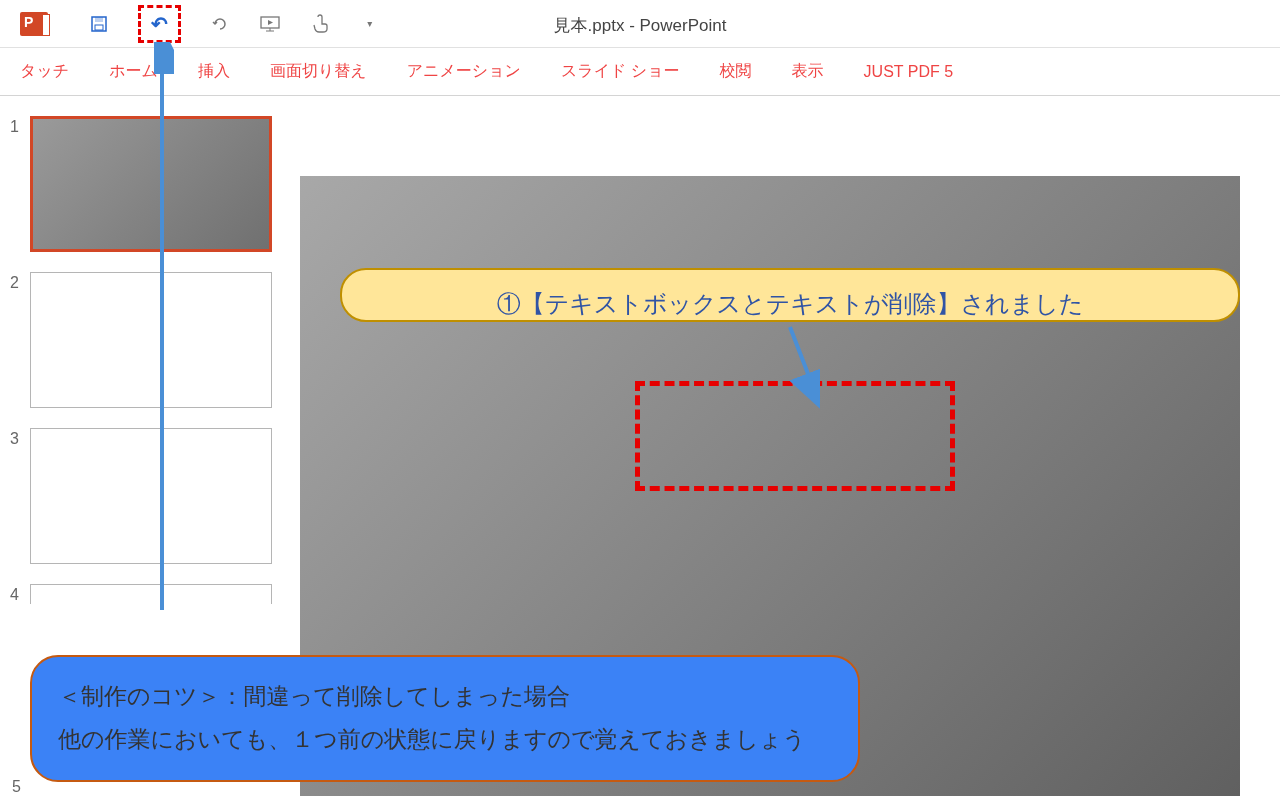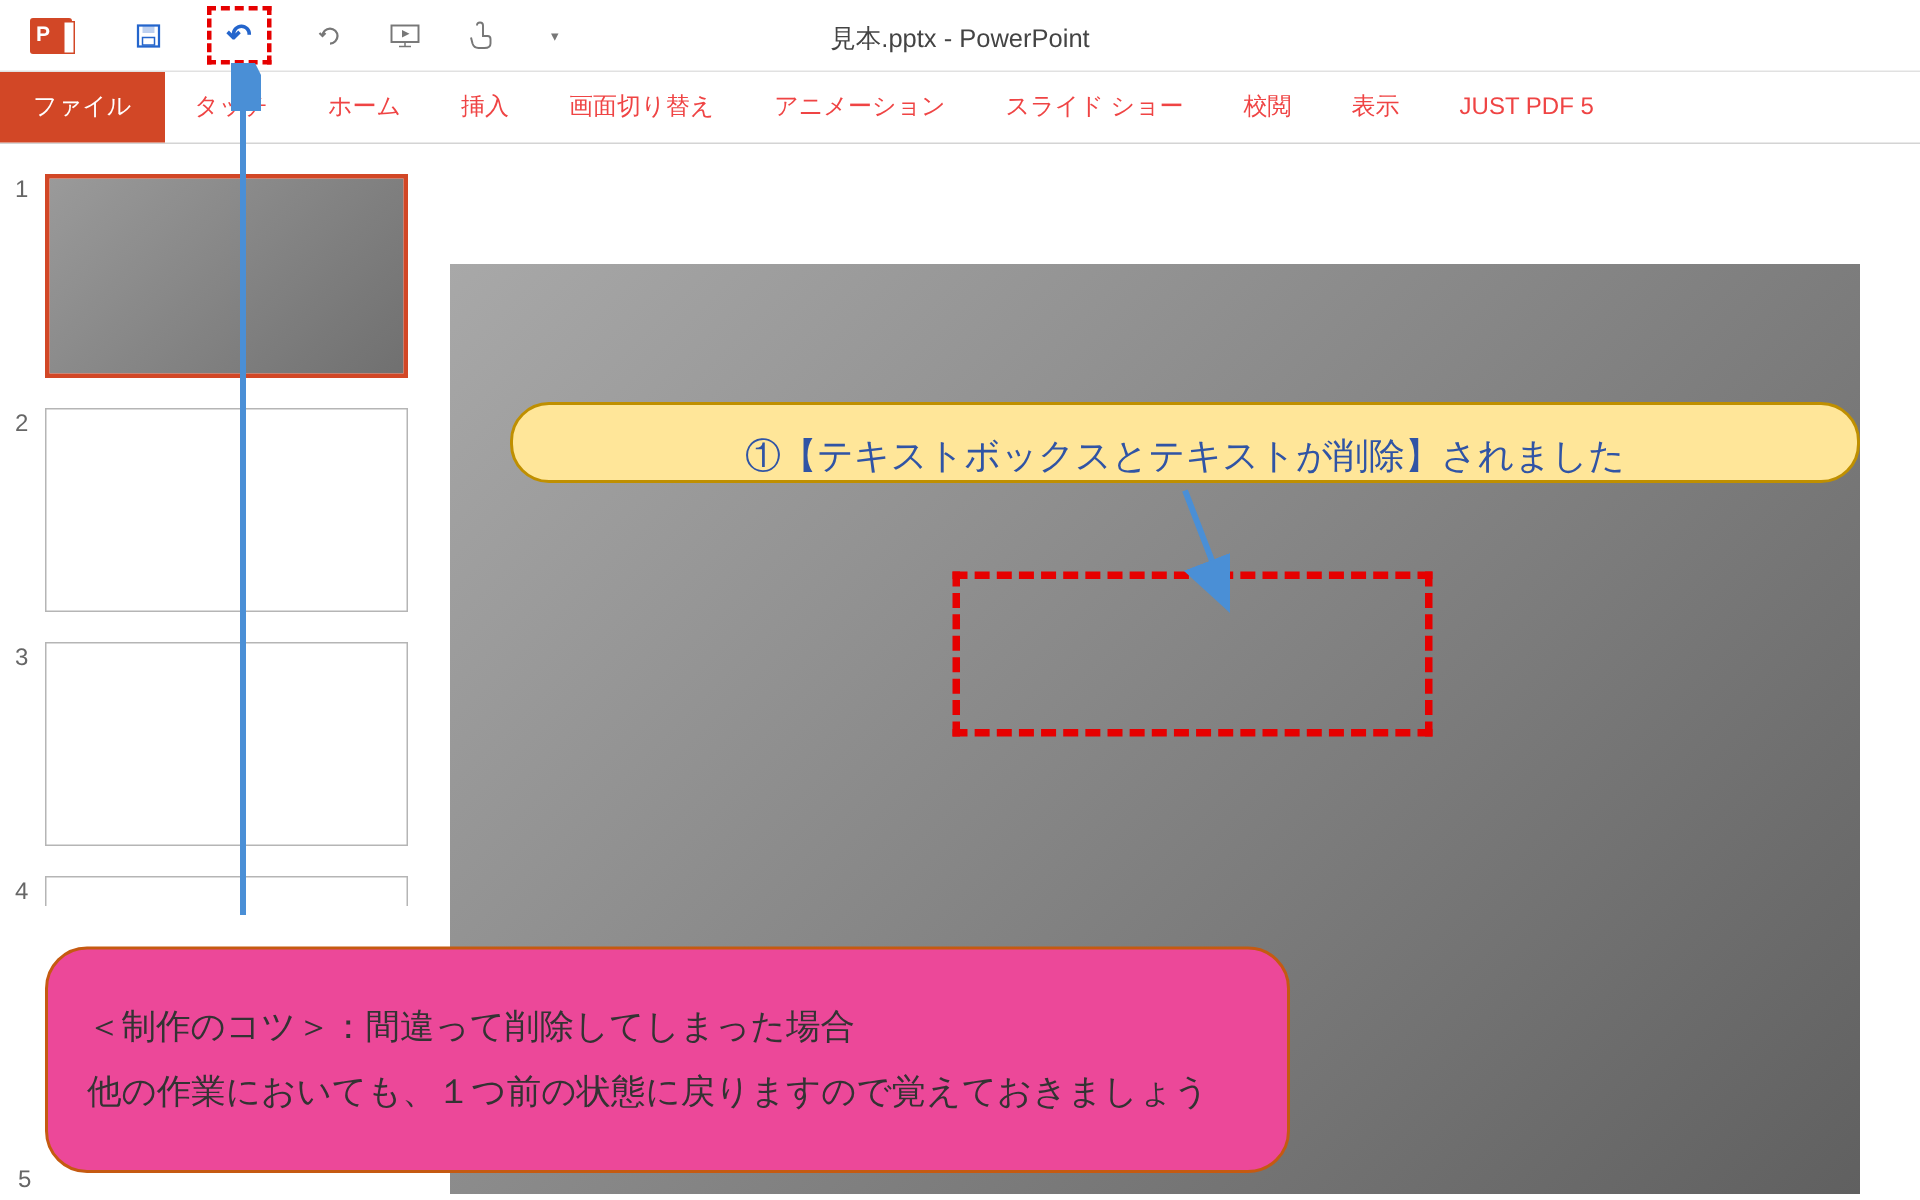--- a/index.html
+++ b/index.html
@@ -158,24 +158,24 @@
       top: 42px;
       left: 154px;
       z-index: 60;
     }
     
     .tip-box {
       position: absolute;
       bottom: 18px;
       left: 30px;
       width: 830px;
-      background: #ec4899;
+      background: #3b82f6;
       border: 2px solid #c55a11;
       border-radius: 28px;
-      padding: 30px 26px;
+      padding: 18px 26px;
       font-size: 23px;
       color: #333;
       line-height: 1.9;
       z-index: 70;
     }
     .tip-box .undo-mini {
       display: inline-block;
       width: 32px;
       height: 26px;
       background: #fff;
@@ -222,21 +222,20 @@
       <svg width="20" height="20" viewBox="0 0 20 20">
           <path d="M8 3 Q8 1 10 1 Q12 1 12 3 L12 10 L15 10 Q17 10 17 12 L17 15 Q17 18 13 18 L9 18 Q6 18 5 15 L4 11" fill="none" stroke="#777" stroke-width="1.3"></path>
         </svg>
     </div>
     <div class="qat-btn" style="font-size:10px;color:#777;">▾</div>
   </div>
   <div class="title-text">見本.pptx - PowerPoint</div>
 </div>
 
 <div class="ribbon">
-  <div class="ribbon-tab file">ファイル</div>
   <div class="ribbon-tab">タッチ</div>
   <div class="ribbon-tab">ホーム</div>
   <div class="ribbon-tab">挿入</div>
   <div class="ribbon-tab">画面切り替え</div>
   <div class="ribbon-tab">アニメーション</div>
   <div class="ribbon-tab">スライド ショー</div>
   <div class="ribbon-tab">校閲</div>
   <div class="ribbon-tab">表示</div>
   <div class="ribbon-tab">JUST PDF 5</div>
 </div>

